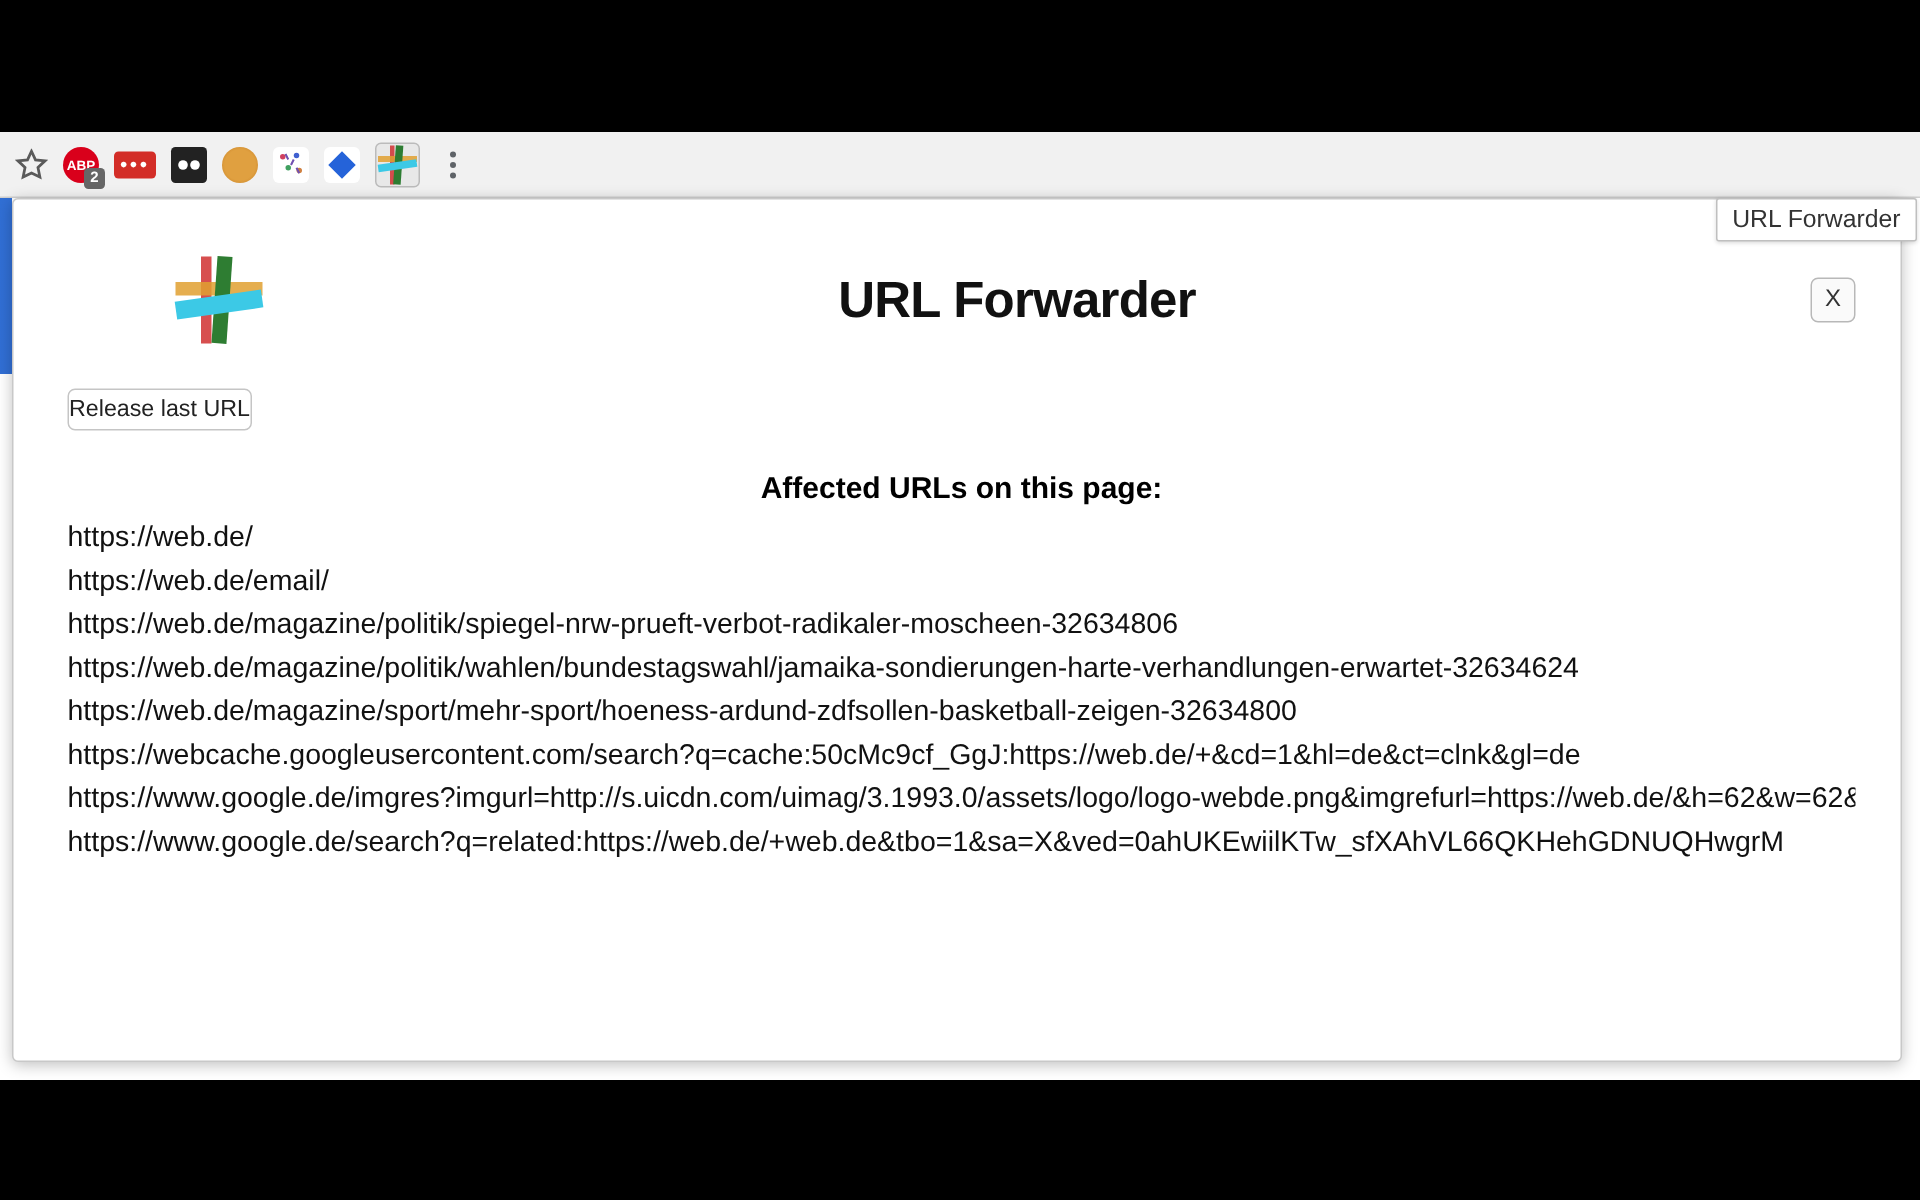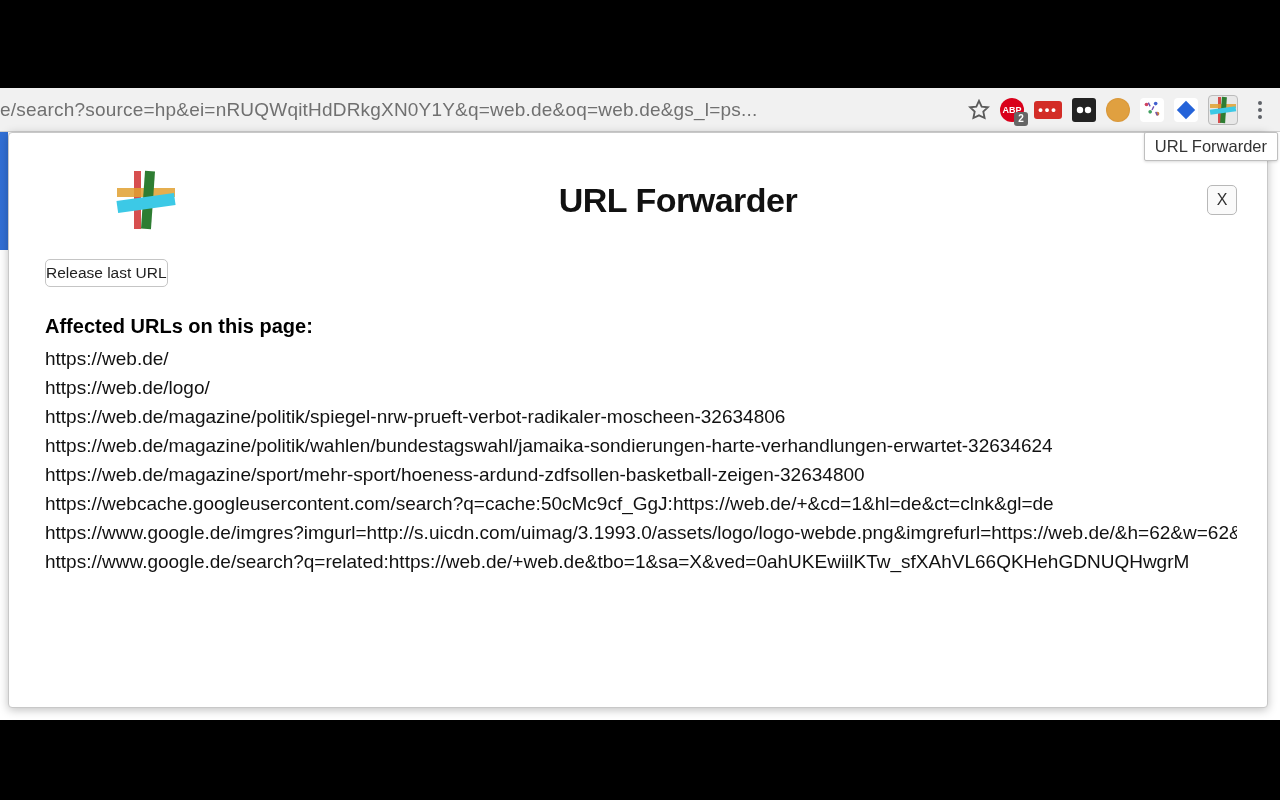--- a/index.html
+++ b/index.html
@@ -139,20 +139,21 @@
     color: #222;
     cursor: pointer;
     margin-left: 6px;
   }
 
   .section-title {
     font-size: 20px;
     font-weight: 700;
     color: #000;
     margin: 28px 0 10px 6px;
+    text-align: center;
   }
   .url-list {
     display: flex; flex-direction: column;
     gap: 7px;
     margin-left: 6px;
   }
   .url-item {
     font-size: 19px;
     color: #111;
     white-space: nowrap;
@@ -165,21 +166,20 @@
   .cross-logo .h2 { position: absolute; left: 0; right: 0; top: 30%; height: 14%; background: #e0a030; opacity: 0.85; }
   .cross-logo .v1 { position: absolute; top: 0; bottom: 0; left: 44%; width: 18%; background: #2e7d32; transform: rotate(4deg); }
   .cross-logo .v2 { position: absolute; top: 0; bottom: 0; left: 30%; width: 12%; background: #d03030; opacity: 0.85; }
 </style>
 </head>
 <body>
 
 <div class="letterbox-top"></div>
 
 <div class="browser-strip">
-  <div class="address-frag">e/search?source=hp&amp;ei=nRUQWqitHdDRkgXN0Y1Y&amp;q=web.de&amp;oq=web.de&amp;gs_l=ps...</div>
   <div class="star-icon">
     <svg viewBox="0 0 24 24" width="22" height="22" fill="none" stroke="#5a5a5a" stroke-width="2">
       <path d="M12 2l2.9 6.3 6.9.7-5.1 4.8 1.4 6.9L12 17.8 5.9 20.7l1.4-6.9L2.2 9l6.9-.7L12 2z"></path>
     </svg>
   </div>
   <div class="ext-icons">
     <div class="ext-icon ext-abp">
       ABP
       <div class="badge">2</div>
     </div>
@@ -239,21 +239,21 @@
     <div class="title">URL Forwarder</div>
     <button class="close-btn">X</button>
   </div>
 
   <button class="release-btn">Release last URL</button>
 
   <div class="section-title">Affected URLs on this page:</div>
 
   <div class="url-list">
     <div class="url-item">https://web.de/</div>
-    <div class="url-item">https://web.de/logo/</div>
+    <div class="url-item">https://web.de/email/</div>
     <div class="url-item">https://web.de/magazine/politik/spiegel-nrw-prueft-verbot-radikaler-moscheen-32634806</div>
     <div class="url-item">https://web.de/magazine/politik/wahlen/bundestagswahl/jamaika-sondierungen-harte-verhandlungen-erwartet-32634624</div>
     <div class="url-item">https://web.de/magazine/sport/mehr-sport/hoeness-ardund-zdfsollen-basketball-zeigen-32634800</div>
     <div class="url-item">https://webcache.googleusercontent.com/search?q=cache:50cMc9cf_GgJ:https://web.de/+&amp;cd=1&amp;hl=de&amp;ct=clnk&amp;gl=de</div>
     <div class="url-item">https://www.google.de/imgres?imgurl=http://s.uicdn.com/uimag/3.1993.0/assets/logo/logo-webde.png&amp;imgrefurl=https://web.de/&amp;h=62&amp;w=62&amp;tbnid=DGT_Nub1C4ofLM:&amp;tbnh=62&amp;tbnw=62&amp;usg=__d_LTIyz5pPprrO0WhV2Z2E</div>
     <div class="url-item">https://www.google.de/search?q=related:https://web.de/+web.de&amp;tbo=1&amp;sa=X&amp;ved=0ahUKEwiilKTw_sfXAhVL66QKHehGDNUQHwgrM</div>
   </div>
 </div>
 
 <div class="letterbox-bottom"></div>

